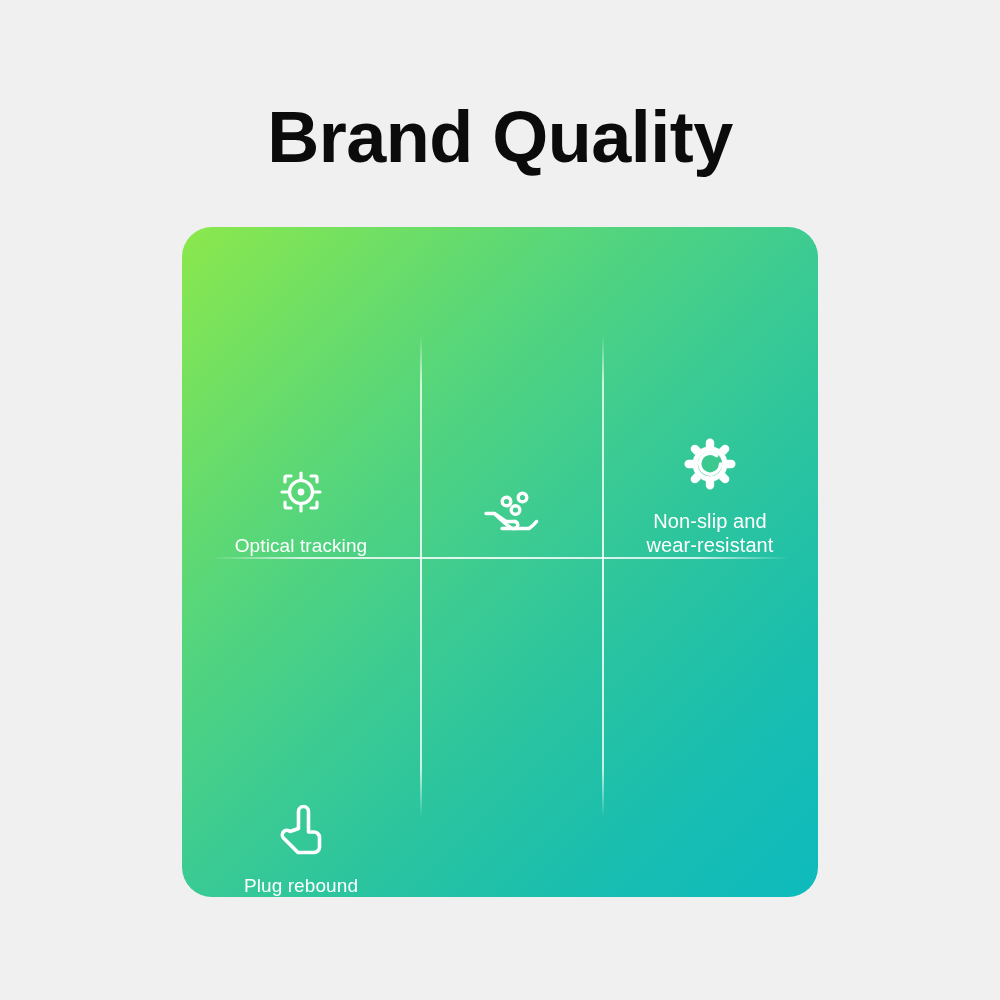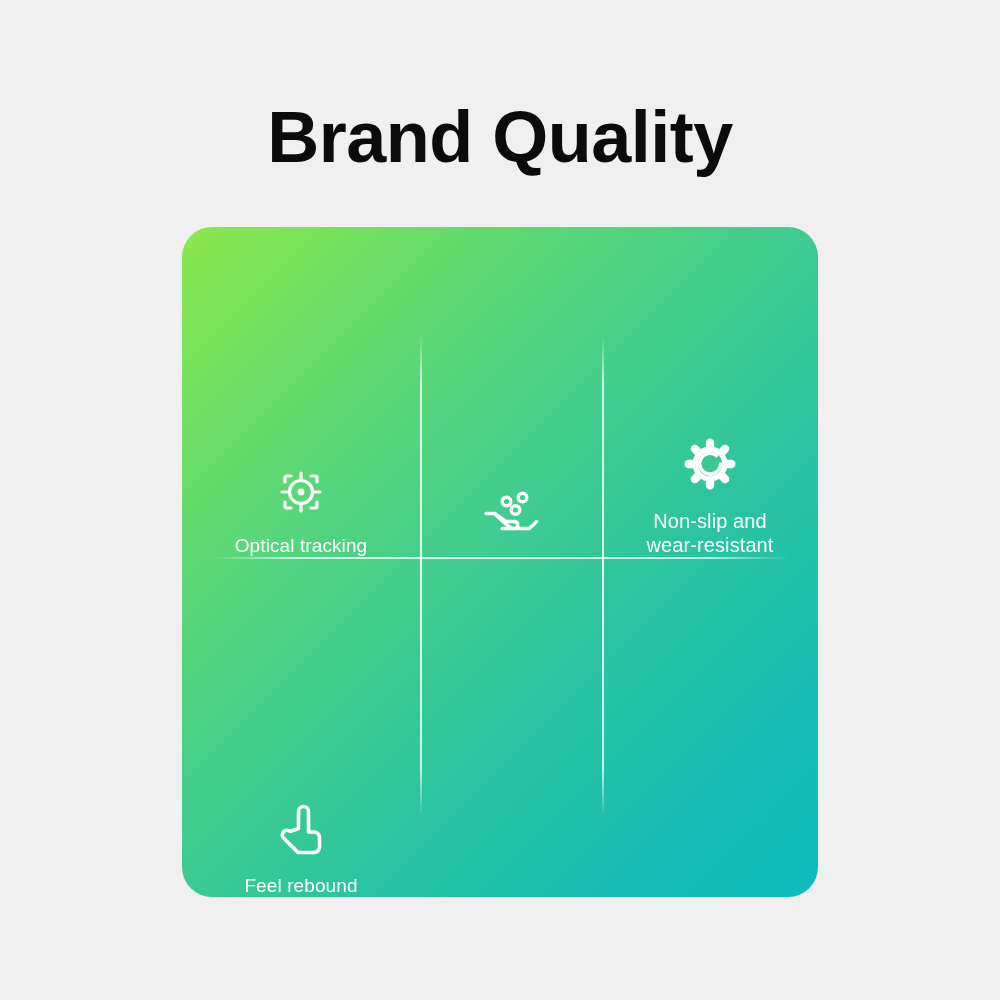--- a/index.html
+++ b/index.html
@@ -194,19 +194,19 @@
         <div class="cell-label">Non-slip and
 wear-resistant</div>
       </div>
 
       <div class="cell c2 r2">
         <div class="cell-icon">
           <svg width="54" height="58" viewBox="0 0 54 58" fill="none" stroke="#ffffff" stroke-width="3.6" stroke-linecap="round" stroke-linejoin="round">
             <path d="M24.5 27.5 V10.5 a5 5 0 0 1 10 0 V31 h5.5 a5.5 5.5 0 0 1 5.5 5.5 V46 a5.5 5.5 0 0 1 -5.5 5.5 H24 L9.5 37 a4.6 4.6 0 0 1 6.5 -6.5 z"></path>
           </svg>
         </div>
-        <div class="cell-label">Feel rebound</div>
+        <div class="cell-label">Plug rebound</div>
       </div>
 
 
     </div>
   </div>
 </div>
 
 </body></html>

